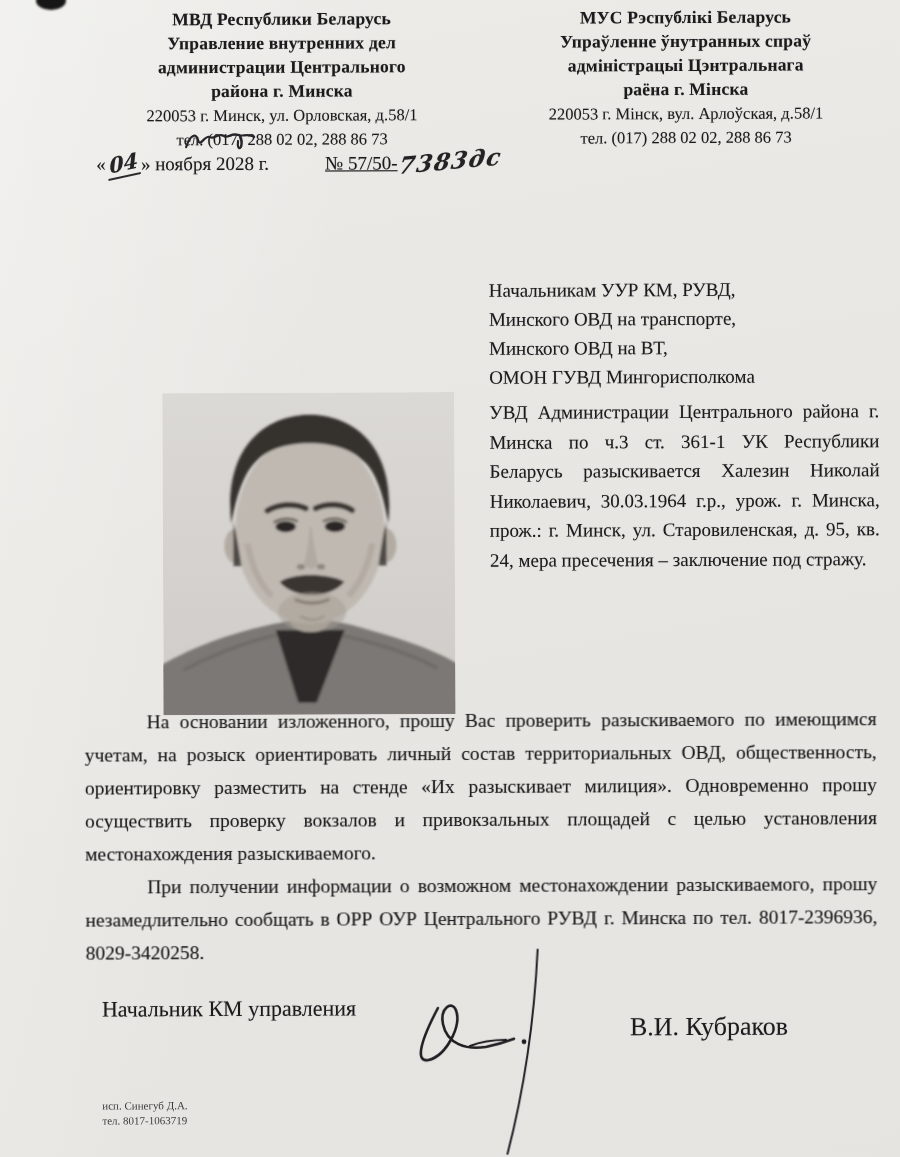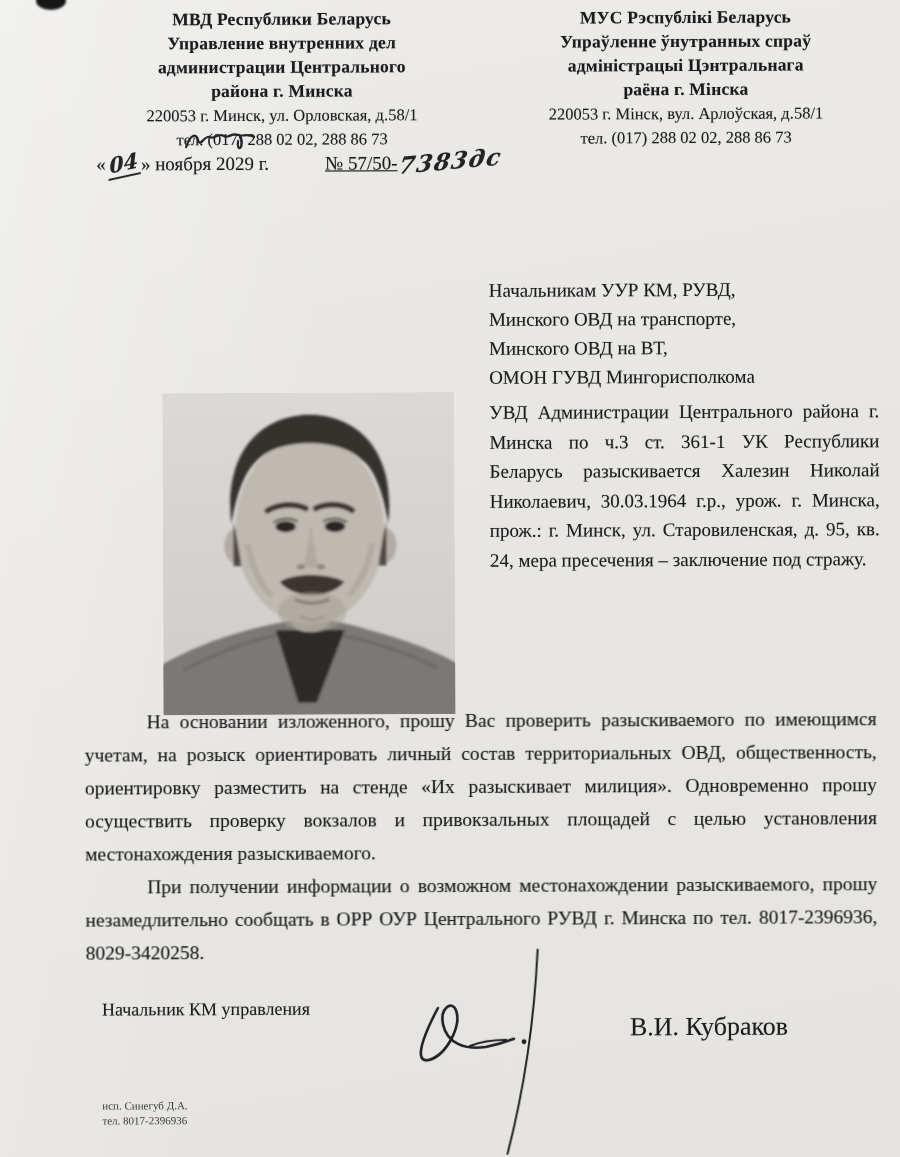--- a/index.html
+++ b/index.html
@@ -35,21 +35,21 @@
   
   .addressee{position:absolute;left:490px;top:276px;width:392px;font-size:19px;line-height:29px;}
   
   .photo{position:absolute;left:163px;top:392px;width:292px;height:322px;}
   
   .subject{position:absolute;left:490px;top:398px;width:390px;font-size:19px;line-height:29.5px;text-align:justify;}
   
   .body{position:absolute;left:84px;top:704px;width:792px;font-size:19.5px;line-height:33px;text-align:justify;}
   .body p{margin:0;text-indent:62px;}
   
-  .sig-left{position:absolute;left:100px;top:993px;font-size:18px;line-height:30px;}
+  .sig-left{position:absolute;left:100px;top:993px;font-size:22px;line-height:30px;}
   .sig-name{position:absolute;left:628px;top:1013px;font-size:26px;}
   .sig-svg{position:absolute;left:408px;top:946px;}
   
   .footer{position:absolute;left:100px;top:1097px;font-size:11px;line-height:15px;color:#3c3c3e;}
 </style>
 </head>
 <body>
 
 <div class="page">
   <div class="hole"></div>
@@ -66,21 +66,21 @@
     <div class="hdr hdr-right txt">
       <div class="org">МУС Рэспублікі Беларусь</div>
       <div class="org">Упраўленне ўнутранных спраў</div>
       <div class="org">адміністрацыі Цэнтральнага</div>
       <div class="org">раёна г. Мінска</div>
       <div class="addr">220053 г. Мінск, вул. Арлоўская, д.58/1</div>
       <div class="addr">тел. (017) 288 02 02, 288 86 73</div>
     </div>
 
     <div class="dateline txt">
-      <span>«</span><span class="hand day-hand">04</span><span>»</span><span> ноября 2029 г.</span><span class="numlabel">№ 57/50-</span><span class="hand num-hand">7383дс</span>
+      <span>«</span><span class="hand day-hand">04</span><span>»</span><span> ноября 2028 г.</span><span class="numlabel">№ 57/50-</span><span class="hand num-hand">7383дс</span>
     </div>
     <svg class="month-scribble" width="86" height="28" viewBox="0 0 86 28">
       <path d="M4,20 C8,8 14,5 16,13 C18,21 23,7 28,10 C32,13 36,5 42,9 C46,12 50,5 56,8 C60,10 66,6 72,10 M58,10 C63,22 54,26 56,14" fill="none" stroke="#26262a" stroke-width="2.2" stroke-linecap="round"></path>
     </svg>
 
     <div class="addressee txt">
       <div>Начальникам УУР КМ, РУВД,</div>
       <div>Минского ОВД на транспорте,</div>
       <div>Минского ОВД на ВТ,</div>
       <div>ОМОН ГУВД Мингорисполкома</div>
@@ -152,17 +152,17 @@
         <path d="M128,4 C125,62 116,136 97,208" stroke-width="2"></path>
         <path d="M28,62 C12,92 4,116 18,114 C36,110 52,80 46,64 C42,54 30,62 33,78 C37,98 56,104 76,101 C86,99 96,96 104,93" stroke-width="2.6"></path>
         <path d="M60,100 C70,96 84,94 96,94" stroke-width="2.2"></path>
         <circle cx="114" cy="96" r="2.4" fill="#1f1f23" stroke="none"></circle>
       </g>
     </svg>
     <div class="sig-name txt">В.И. Кубраков</div>
 
     <div class="footer">
       <div>исп. Синегуб Д.А.</div>
-      <div>тел. 8017-2396936</div>
+      <div>тел. 8017-1063719</div>
     </div>
 
   </div>
 </div>
 
 </body></html>

